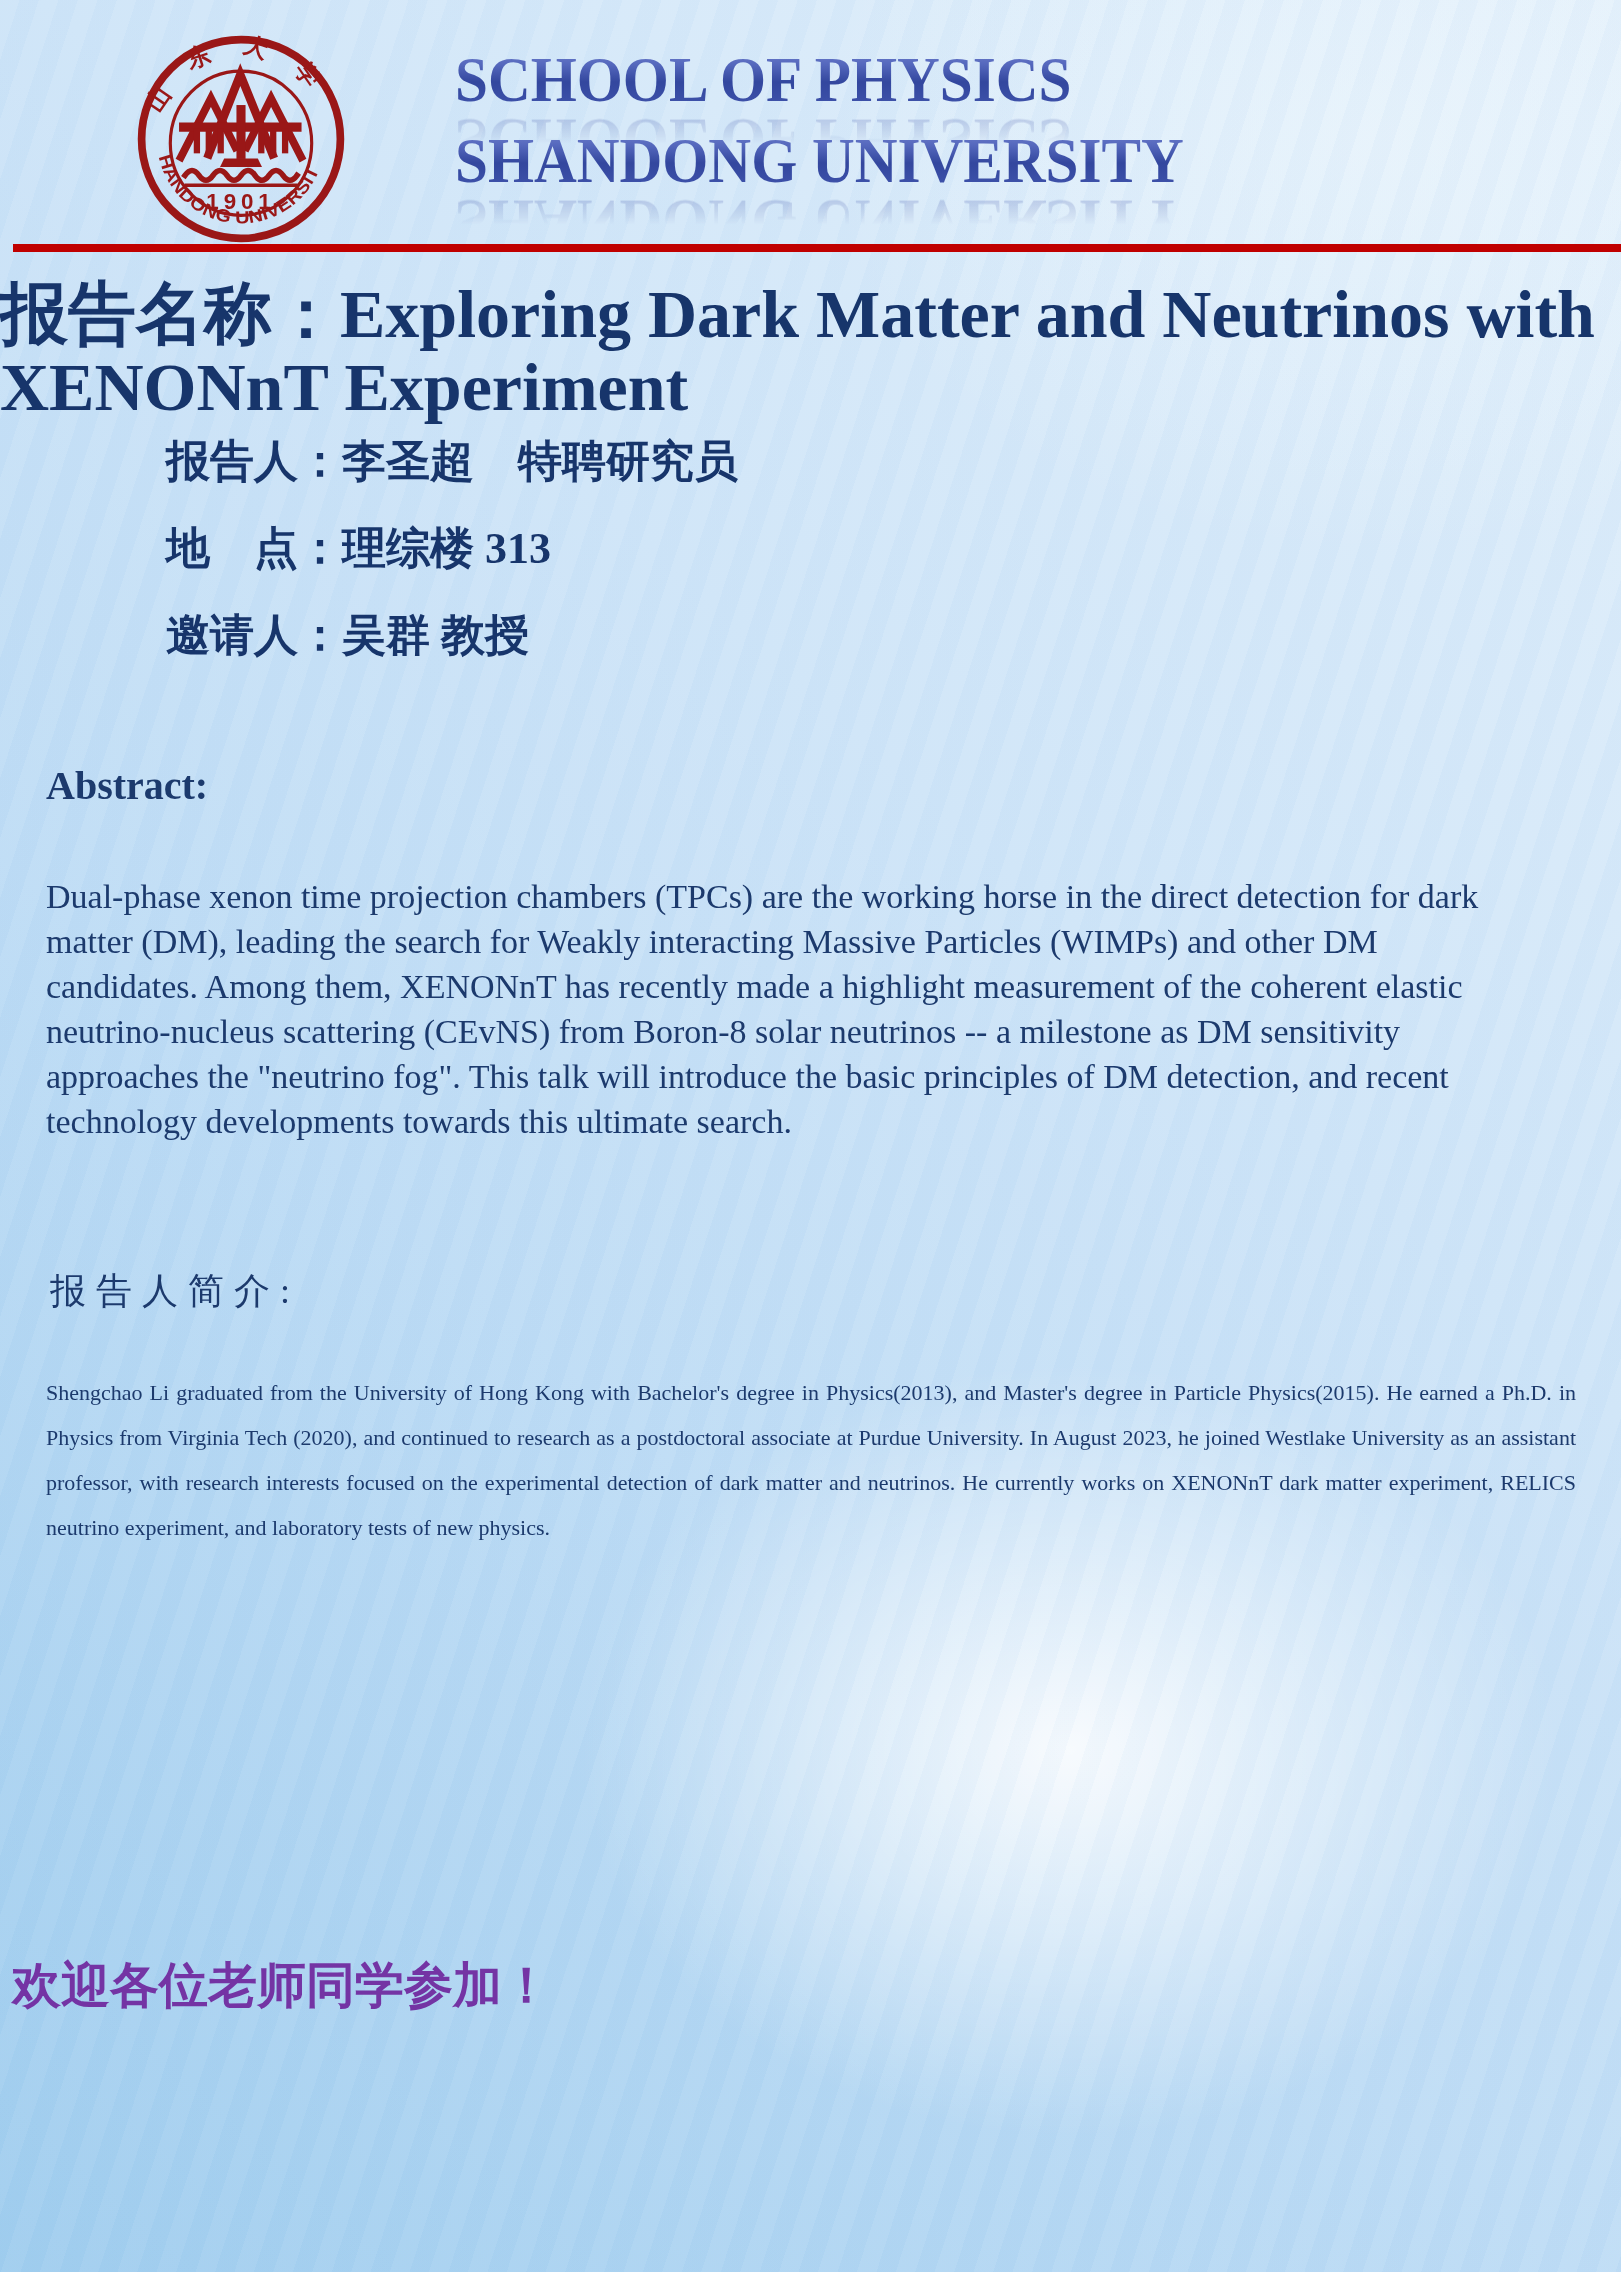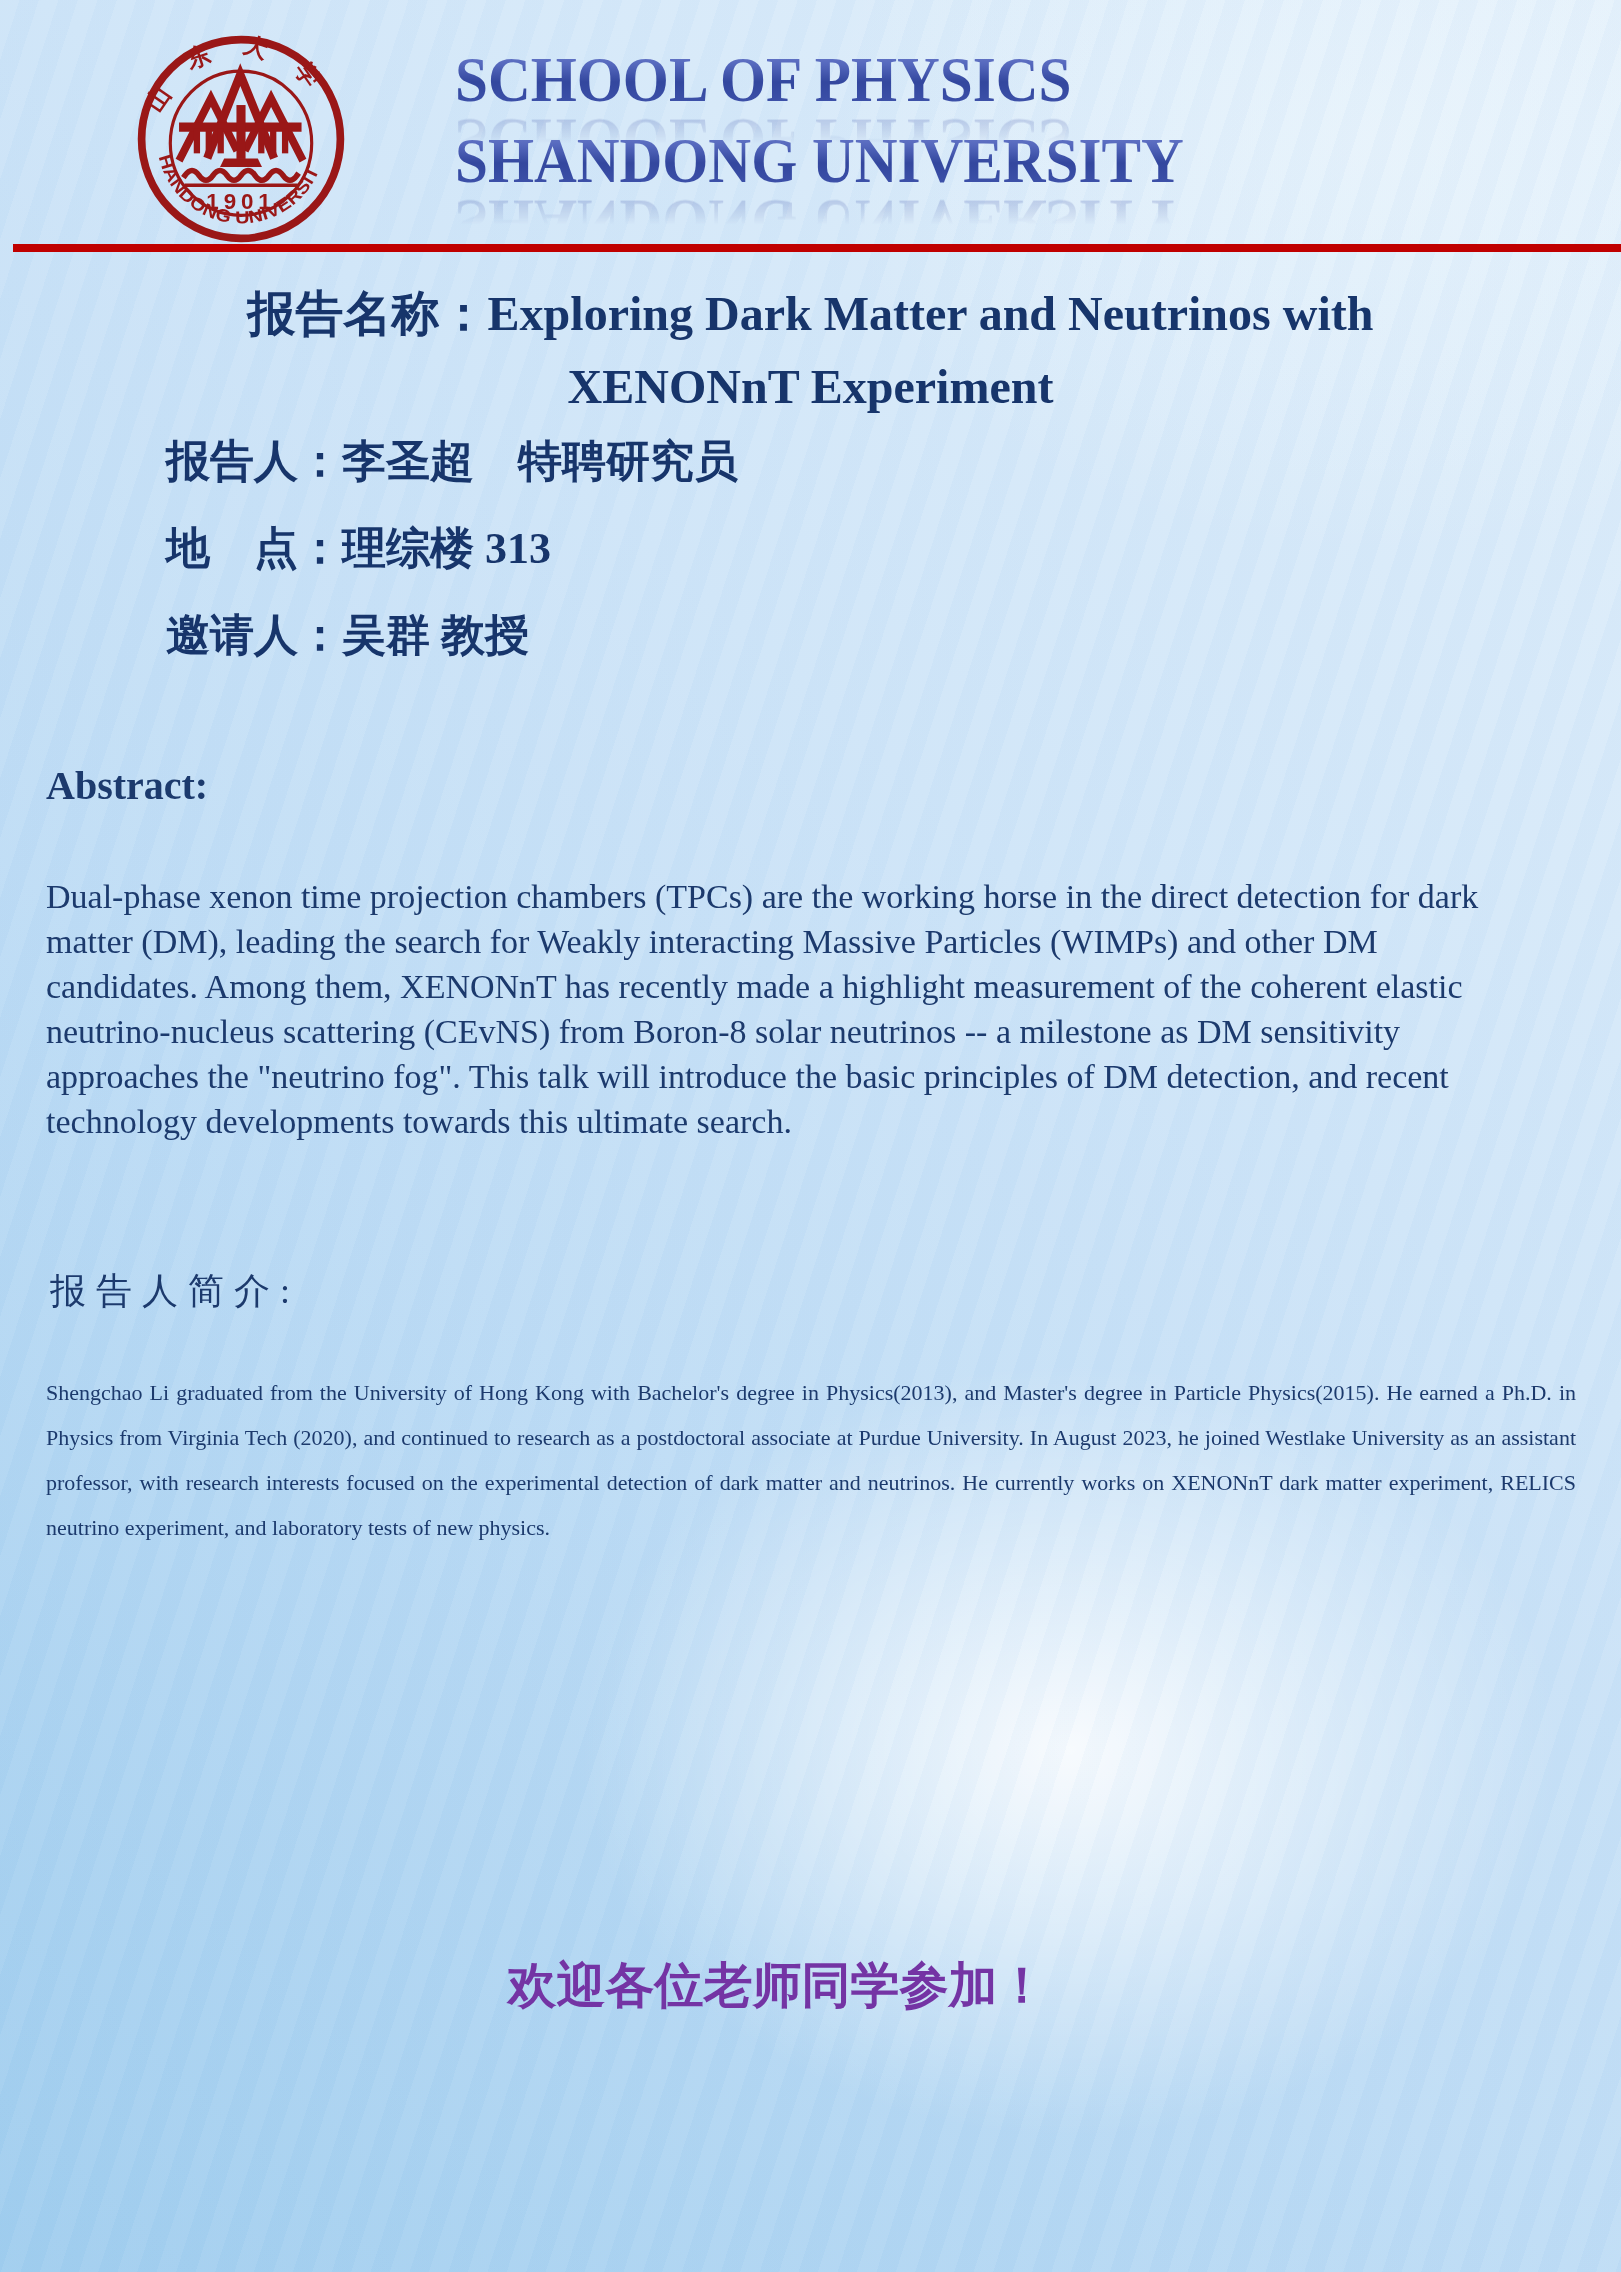--- a/index.html
+++ b/index.html
@@ -24,39 +24,39 @@
   .header-text { position:absolute; left:455px; top:40px; transform:scaleX(0.94); transform-origin:left top; white-space:nowrap; }
   .hline {
     font-family:"Liberation Serif","DejaVu Serif",serif;
     font-weight:700; font-size:63px; line-height:81px; letter-spacing:0px;
     background:linear-gradient(180deg,#7d8ed6 0%,#5568bd 30%,#33479e 52%,#3a4ea6 72%,#5468ba 100%);
     -webkit-background-clip:text; background-clip:text; color:transparent;
     -webkit-box-reflect: below -21.4px linear-gradient(transparent 45%, rgba(0,0,0,0.38));
   }
 
   .red-rule { position:absolute; left:13px; right:0; top:244px; height:7.9px; background:#c00000; }
-  .title-block { position:absolute; left:0; right:0; top:277px; text-align:center; font-weight:700; font-size:48px; line-height:73px; color:#17356b; }
+  .title-block { position:absolute; left:0; right:0; top:277px; text-align:left; font-weight:700; font-size:68px; line-height:73px; color:#17356b; }
   .title-block .cjk-label { font-family:"Liberation Sans","DejaVu Sans",sans-serif; }
   .title-block .en { font-family:"Liberation Serif","DejaVu Serif",serif; }
 
   .info-rows { position:absolute; left:166px; top:423px; }
   .info-row { font-size:44px; line-height:53px; font-weight:700; color:#17356b; margin-bottom:33px; white-space:nowrap;margin-top:11px; }
   .info-row .cjk-label { font-family:"Liberation Sans","DejaVu Sans",sans-serif; }
   .info-row .val { font-family:"Liberation Serif","DejaVu Serif",serif; }
 
   
   .abstract-heading { position:absolute; left:46px; top:762px; font-size:40px; font-weight:700; color:#1c3a6d; }
   .abstract-body { position:absolute; left:46px; top:854px; width:1473px; font-size:34px; line-height:45px; color:#1c3a6d; text-align:left;margin-top:20px; }
 
   
   .bio-heading { position:absolute; left:50px; top:1267px; font-size:36px; font-weight:500; letter-spacing:10px; color:#1c3a6d; }
   .bio-body { position:absolute; left:46px; top:1370px; width:1530px; font-size:22px; line-height:45px; color:#1c3a6d; text-align:justify; }
 
   
-  .welcome { position:absolute; left:12px; right:79px; top:1953px; text-align:center; font-size:49px; font-weight:600; color:#7434a4; }
+  .welcome { position:absolute; left:12px; right:79px; top:1953px; font-size:49px; font-weight:600; color:#7434a4; }
 
   
   .seal-arc-text { font-family:"Liberation Sans","DejaVu Sans",sans-serif; font-weight:700; fill:#9a1717; }
 </style>
 </head>
 <body>
 
 <div class="poster">
 
   <svg class="seal" viewBox="-150 -150 300 300">

